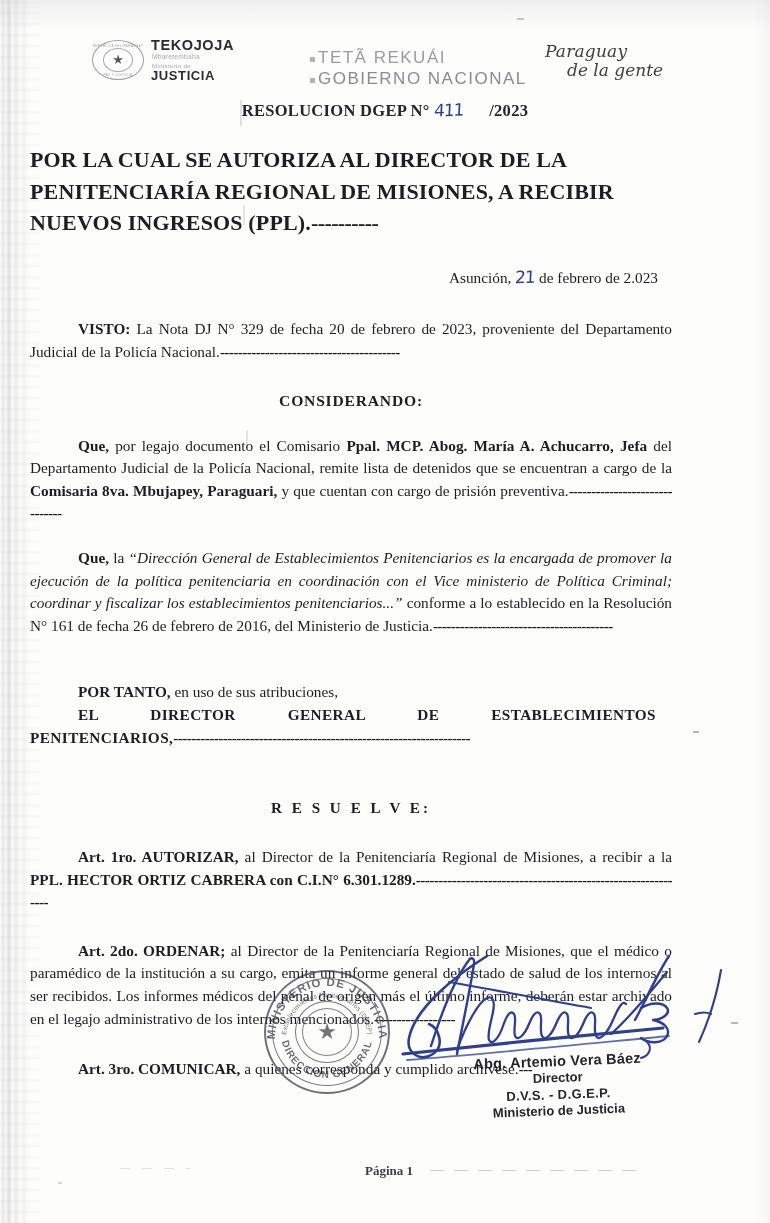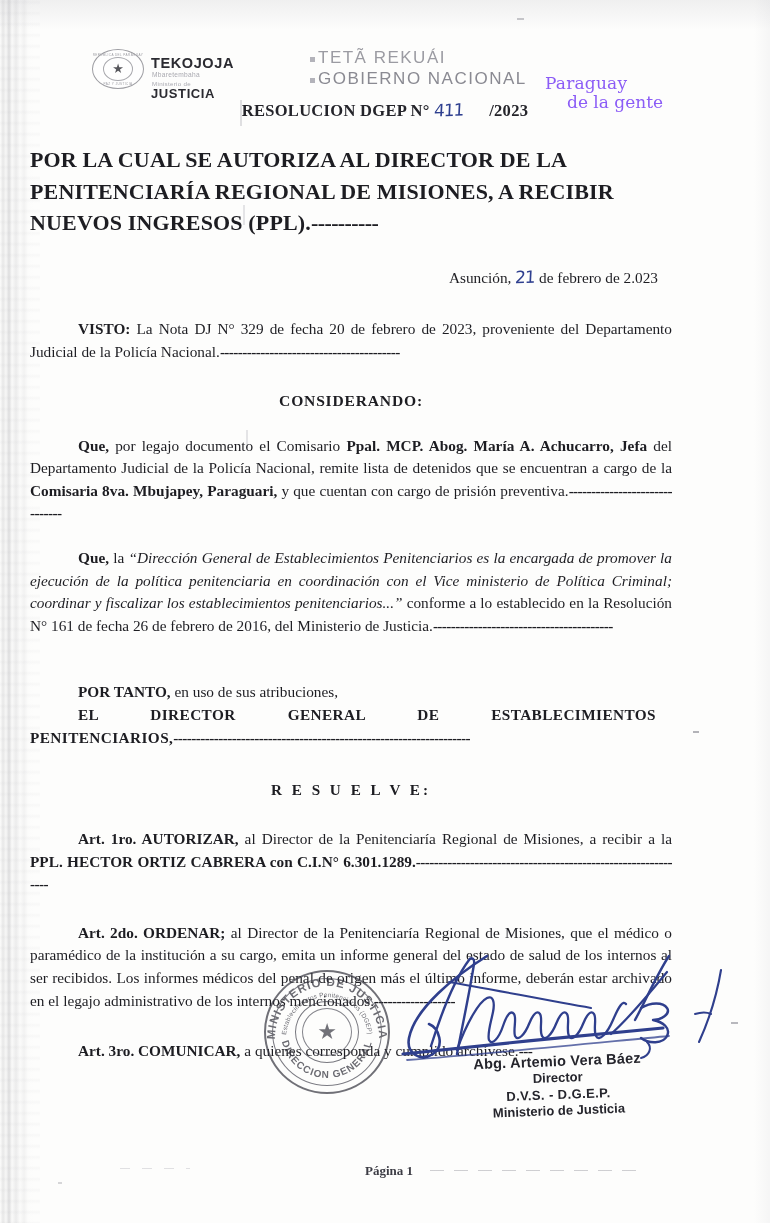--- a/index.html
+++ b/index.html
@@ -132,21 +132,20 @@
     white-space: nowrap;
     font-family: "Liberation Sans", sans-serif;
   }
   .logo-words { line-height: 1.02; }
   .logo-main {
     font-family: "Liberation Sans", sans-serif;
     font-weight: bold;
     font-size: 14.5px;
     letter-spacing: .6px;
     color: #2b2b31;
-    margin-top: 18px;
   }
   .logo-sub {
     font-family: "Liberation Sans", sans-serif;
     font-size: 6.6px;
     letter-spacing: .3px;
     color: #a9a9b0;
     margin: 1px 0 1.5px 1px;
   }
   .logo-sub2 {
     font-family: "Liberation Sans", sans-serif;
@@ -185,23 +184,23 @@
     background: #b3b3ba;
     margin-right: 3px;
     vertical-align: 1px;
   }
 
   .brand-script {
     position: absolute;
     left: 545px;
     top: 6px;
     font-family: "DejaVu Serif", serif;
-    color: #8b5cf6;
+    font-style: italic;
+    color: #404040;
     line-height: 1.12;
-    margin-top: 32px;
   }
   .brand-script .l1 { font-size: 17px; letter-spacing: .2px; }
   .brand-script .l2 { font-size: 17px; margin-left: 22px; }
 
   
   .reso-line {
     position: absolute;
     top: 100px;
     left: 0; right: 0;
     text-align: center;
@@ -276,21 +275,21 @@
   }
   .el-director-cont {
     margin: 0;
     font-weight: bold;
     letter-spacing: .4px;
   }
 
   .resuelve {
     text-align: center;
     font-weight: bold;
-    margin: 30px 0 0 0;
+    margin: 48px 0 0 0;
     letter-spacing: 3px;
     font-size: 15.2px;
   }
 
   .art { margin: 26px 0 0 0; text-indent: 48px; }
   .art b { font-weight: bold; }
 
   .art3 { margin: 28px 0 0 0; text-indent: 48px; }
 
   

